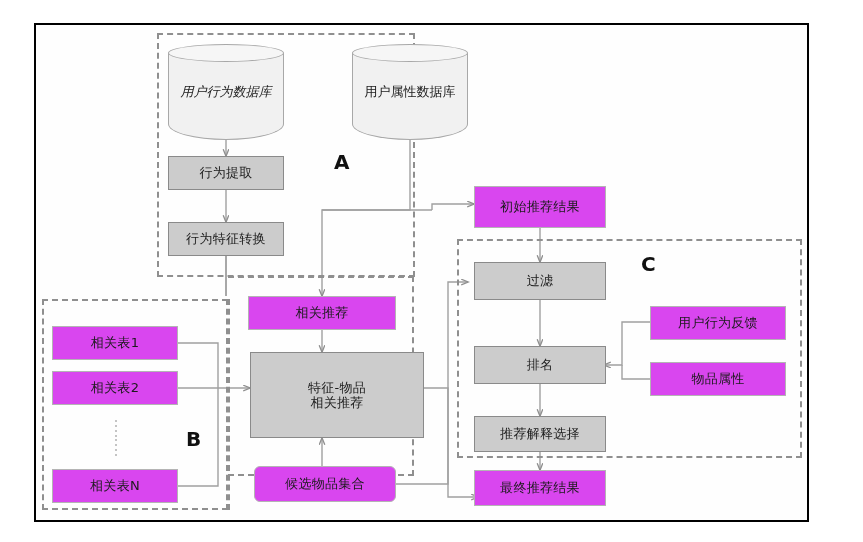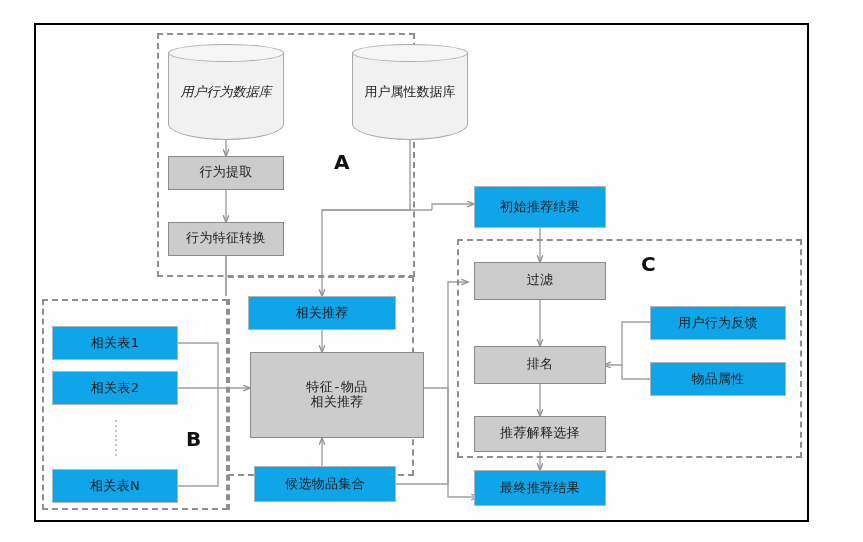--- a/index.html
+++ b/index.html
@@ -4,22 +4,22 @@
 <style>
   html,body{margin:0;padding:0;background:#ffffff;}
   body{font-family:"DejaVu Sans","Liberation Sans",sans-serif;}
   #root{position:relative;width:863px;height:542px;background:#ffffff;overflow:hidden;}
   #canvas{position:absolute;left:34px;top:23px;width:775px;height:499px;
           border:2px solid #000000;background:#fefefe;box-sizing:border-box;}
   .layer{position:absolute;left:0;top:0;width:863px;height:542px;pointer-events:none;}
   .node{position:absolute;box-sizing:border-box;display:flex;align-items:center;
         justify-content:center;text-align:center;line-height:1.18;
         font-size:13px;color:#1b1b1b;letter-spacing:.3px;}
-  .box-dark{background:#cccccc;border:1.5px solid #8a8a8a;font-family:Liberation Mono, monospace;}
-  .box-light{background:#0ea5e9;border:1.5px solid #b4b4b4;}
+  .box-dark{background:#cccccc;border:1.5px solid #8a8a8a;}
+  .box-light{background:#d946ef;border:1.5px solid #b4b4b4;}
   .cyl{position:absolute;box-sizing:border-box;}
   .cyl .body{position:absolute;left:0;right:0;top:9px;bottom:0;background:#f1f1f1;
              border-left:1.5px solid #a8a8a8;border-right:1.5px solid #a8a8a8;
              border-bottom:1.5px solid #a8a8a8;border-radius:0 0 50% 50%/0 0 16px 16px;}
   .cyl .top{position:absolute;left:0;right:0;top:0;height:18px;background:#f6f6f6;
             border:1.5px solid #a8a8a8;border-radius:50%;box-sizing:border-box;}
   .cyl .lbl{position:absolute;left:0;right:0;top:0;bottom:0;display:flex;
             align-items:center;justify-content:center;font-size:13px;color:#1b1b1b;}
   .group{position:absolute;box-sizing:border-box;border:2px dashed #8f8f8f;}
   .glabel{position:absolute;font-weight:bold;font-size:20px;color:#111;}
@@ -129,21 +129,21 @@
       <i></i>
   </div>
 
   <div class="node box-light" style="left:52px;top:469px;width:126px;height:34px;">相关表N</div>
 
   <div class="node box-dark" style="left:250px;top:352px;width:174px;height:86px;flex-direction:column;">
     <span>特征-物品</span>
     <span>相关推荐</span>
   </div>
 
-  <div class="node box-light" style="left:254px;top:466px;width:142px;height:36px;">候选物品集合</div>
+  <div class="node box-light" style="left:254px;top:466px;width:142px;height:36px;border-radius:6px;">候选物品集合</div>
 
   <div class="node box-light" style="left:474px;top:186px;width:132px;height:42px;">初始推荐结果</div>
 
   <div class="node box-dark" style="left:474px;top:262px;width:132px;height:38px;">过滤</div>
 
   <div class="node box-dark" style="left:474px;top:416px;width:132px;height:36px;">推荐解释选择</div>
 
   <div class="node box-dark" style="left:474px;top:346px;width:132px;height:38px;">排名</div>
 
   <div class="node box-light" style="left:474px;top:470px;width:132px;height:36px;">最终推荐结果</div>

